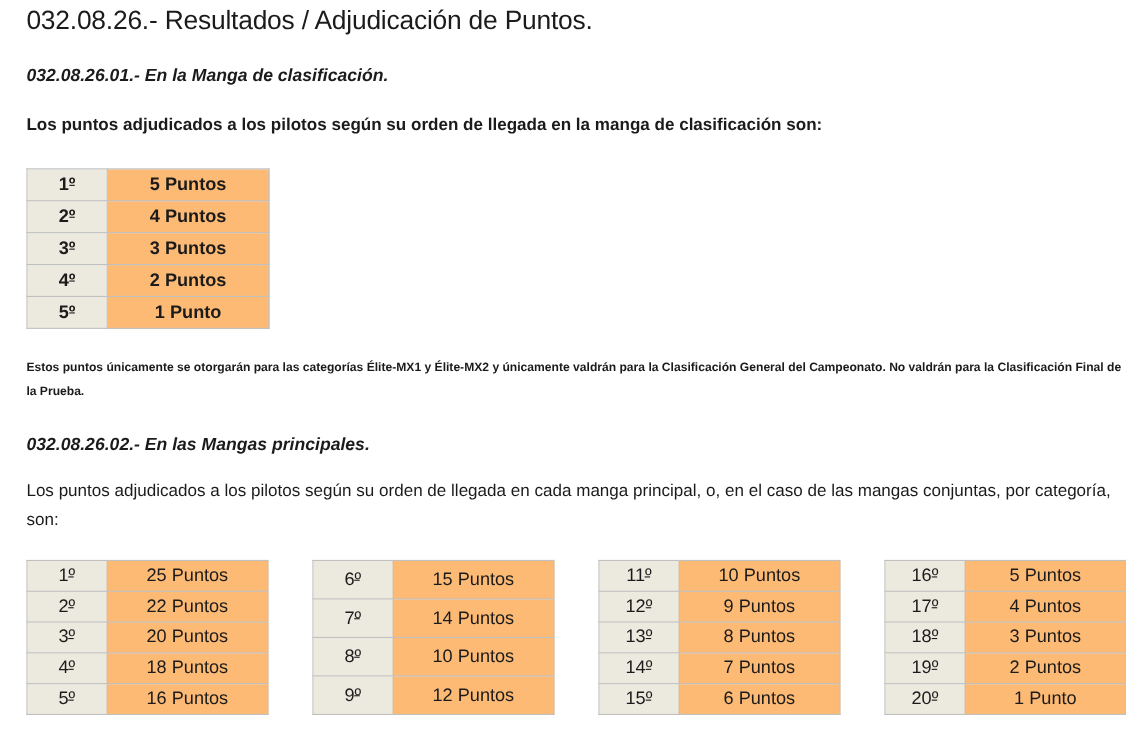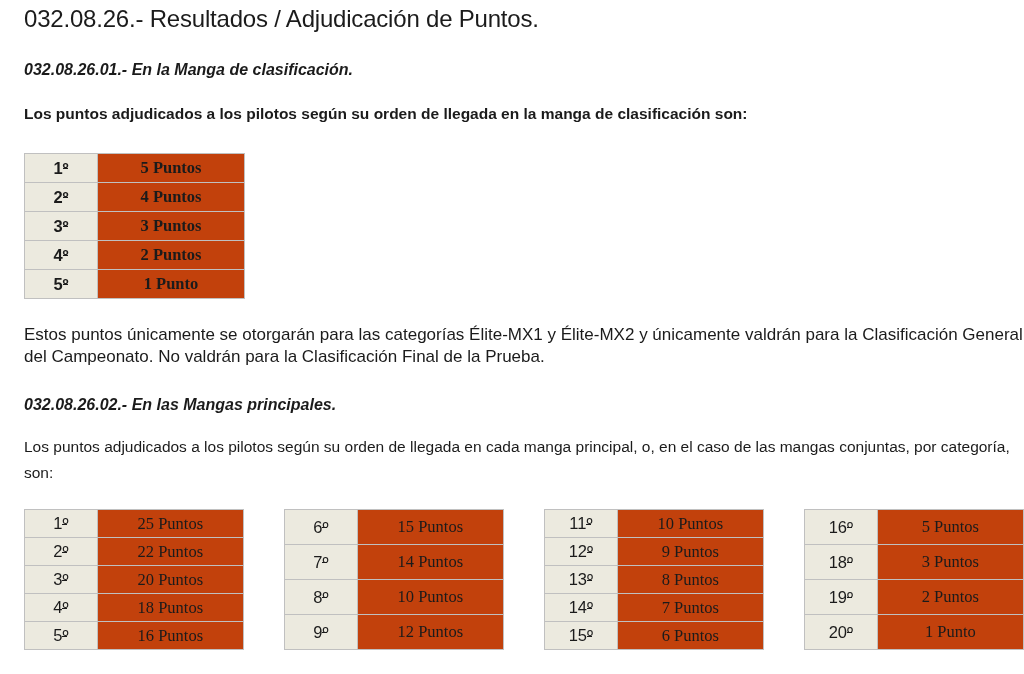--- a/index.html
+++ b/index.html
@@ -13,29 +13,29 @@
     font-size:24px;font-weight:400;letter-spacing:-0.2px;white-space:nowrap;
   }
   .sec-heading{
     position:absolute;left:24px;
     font-size:16px;font-weight:700;font-style:italic;white-space:nowrap;
   }
   #heading-1{top:61px;}
   #heading-2{top:396px;}
   .para{position:absolute;left:24px;}
   #para-1{top:103px;font-size:15.5px;font-weight:700;width:990px;line-height:21px;}
-  #para-2{top:324px;font-size:17px;font-weight:400;width:1000px;line-height:21.5px;}
+  #para-2{top:324px;font-size:11px;font-weight:700;width:1000px;line-height:21.5px;}
   #para-3{top:434px;font-size:15.5px;font-weight:400;width:1000px;line-height:26px;}
   table{border-collapse:collapse;table-layout:fixed;}
   td{
     border:1px solid var(--table-border,#c0c0c0);
     text-align:center;vertical-align:middle;padding:0;
   }
   .rank{width:72px;background:var(--rank-cell-bg,#eceade);}
-  .pts{width:146px;background:#c2410c;font-family:Liberation Serif, serif;}
+  .pts{width:146px;background:#fdba74;}
   .qtable{
     position:absolute;left:24px;top:153px;
     font-size:16.5px;font-weight:700;
   }
   .qtable td{height:28px;}
   .mtables{
     position:absolute;left:24px;top:509px;
     display:flex;gap:40px;
   }
   .mtables table{font-size:16.5px;font-weight:400;}
@@ -161,20 +161,24 @@
       </tbody>
     </table>
 
     <table>
       <tbody>
         <tr>
           <td class="rank"><span>16</span><span class="ord">º</span></td>
           <td class="pts">5 Puntos</td>
         </tr>
         <tr>
+          <td class="rank"><span>17</span><span class="ord">º</span></td>
+          <td class="pts">4 Puntos</td>
+        </tr>
+        <tr>
           <td class="rank"><span>18</span><span class="ord">º</span></td>
           <td class="pts">3 Puntos</td>
         </tr>
         <tr>
           <td class="rank"><span>19</span><span class="ord">º</span></td>
           <td class="pts">2 Puntos</td>
         </tr>
         <tr>
           <td class="rank"><span>20</span><span class="ord">º</span></td>
           <td class="pts">1 Punto</td>

